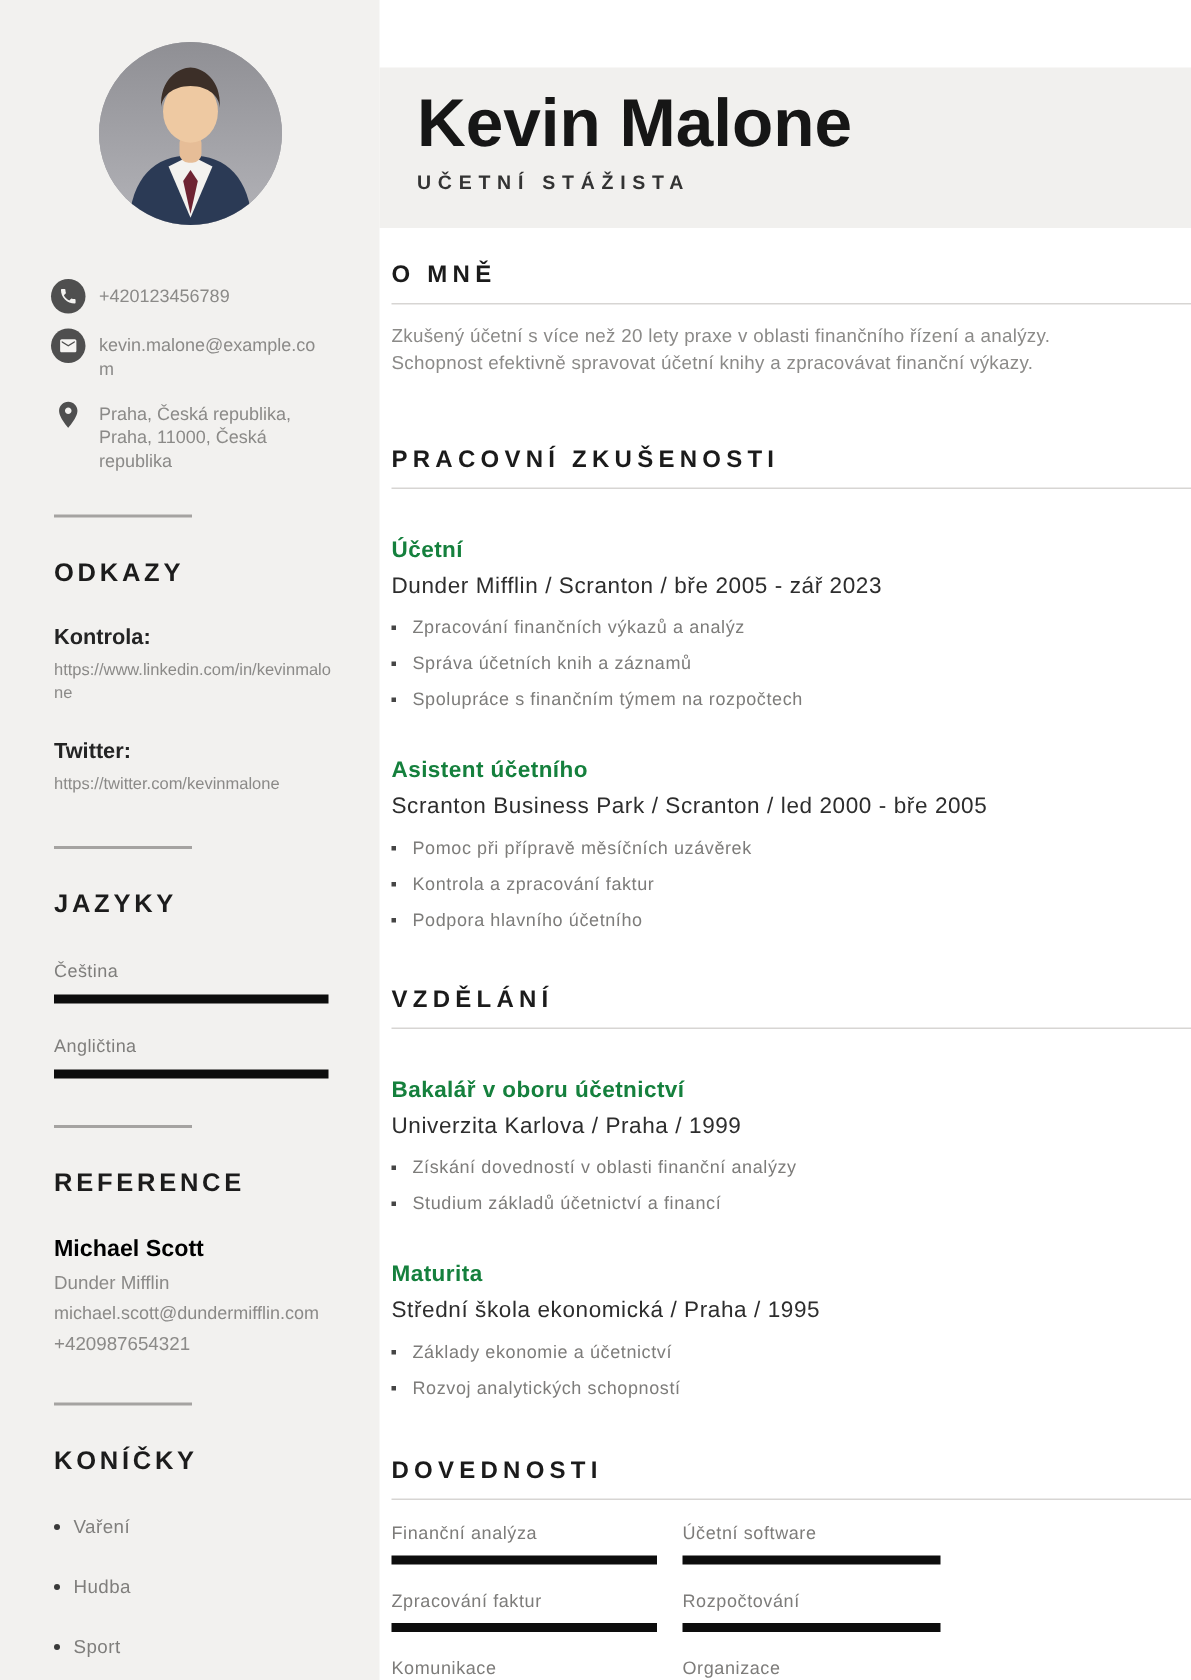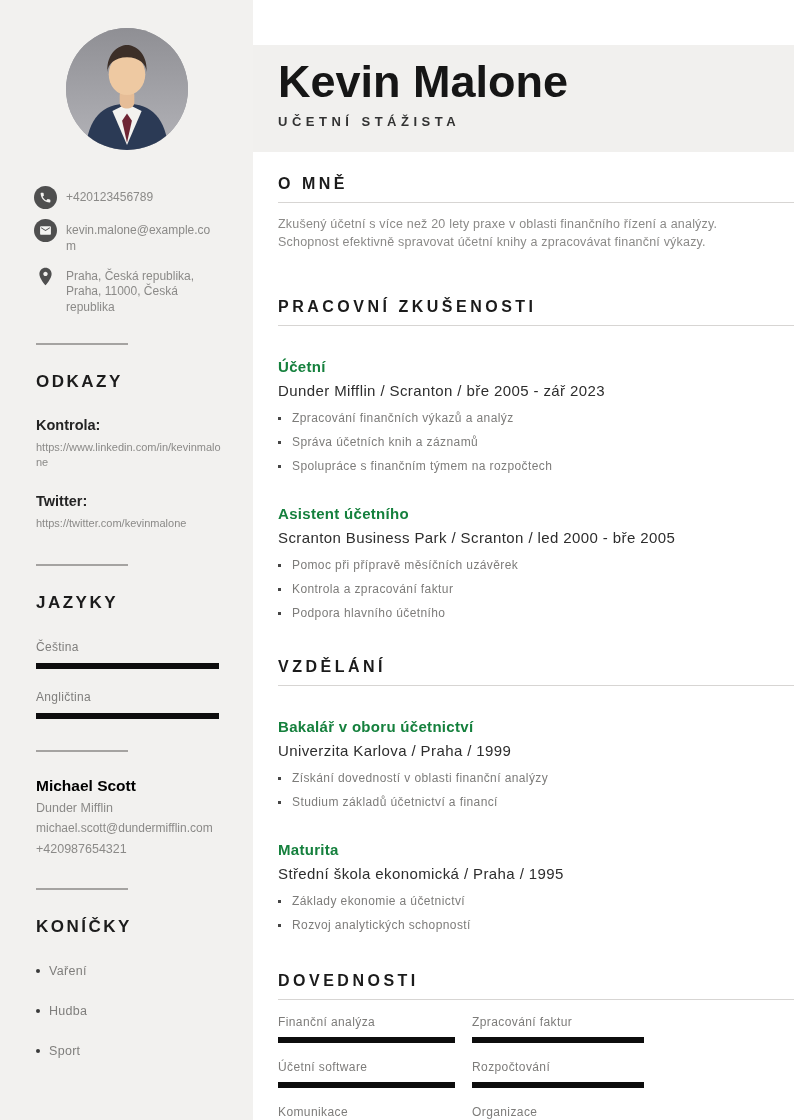--- a/index.html
+++ b/index.html
@@ -66,21 +66,21 @@
   .hobby-label { font-size:12.5px; color:#7f7e7c; letter-spacing:.3px; }
 
   
   .main { position:absolute; left:253px; top:12px; width:541px; }
   .band {
     margin-top:33px; height:107px; background:#f1f0ee;
     padding:13px 0 0 25px;
   }
   .name { font-size:45px; font-weight:800; color:#161616; letter-spacing:0; line-height:1.05; }
   .subtitle { margin-top:9px; font-size:13px; font-weight:600; letter-spacing:4.5px; color:#333; }
-  section { padding-left:25px; }
+  section { padding-left:8px; }
   .sec-h { font-size:16px; font-weight:700; letter-spacing:3.5px; color:#1b1b1b; }
   .sec-hr { margin-top:9px; height:1px; background:#d7d5d3; }
   .m-about .sec-h { margin-top:23px; }
   .about-text {
     margin-top:13px; width:478px;
     font-size:12.5px; line-height:1.4; color:#8b8a88; letter-spacing:.2px;
   }
   .m-exp .sec-h { margin-top:47px; }
   .entry { margin-top:16px; }
   .entry + .entry { margin-top:15px; }
@@ -172,20 +172,21 @@
     </div>
   </div>
   <div class="lang">
     <div class="lang-label">Angličtina</div>
     <div class="bar-track">
       <div class="bar-fill" style="width: 100%;"></div>
     </div>
   </div>
 
   <div class="sb-divider" style="margin-top:31px;"></div>
+  <h2 class="sb-h">REFERENCE</h2>
 
   <div class="ref">
     <div class="ref-name">Michael Scott</div>
     <div class="ref-line">Dunder Mifflin</div>
     <div class="ref-line brk">michael.scott@dundermifflin.com</div>
     <div class="ref-line">+420987654321</div>
   </div>
 
   <div class="sb-divider" style="margin-top:32px;"></div>
   <h2 class="sb-h">KONÍČKY</h2>
@@ -303,32 +304,32 @@
     <div class="sec-hr"></div>
 
     <div class="skills-grid">
       <div class="skill">
         <div class="skill-label">Finanční analýza</div>
         <div class="bar-track">
             <div class="bar-fill" style="width: 100%;"></div>
           </div>
       </div>
       <div class="skill">
+        <div class="skill-label">Účetní software</div>
+        <div class="bar-track">
+            <div class="bar-fill" style="width: 100%;"></div>
+          </div>
+      </div>
+      <div class="skill">
         <div class="skill-label">Zpracování faktur</div>
         <div class="bar-track">
             <div class="bar-fill" style="width: 100%;"></div>
           </div>
       </div>
       <div class="skill">
-        <div class="skill-label">Účetní software</div>
-        <div class="bar-track">
-            <div class="bar-fill" style="width: 100%;"></div>
-          </div>
-      </div>
-      <div class="skill">
         <div class="skill-label">Rozpočtování</div>
         <div class="bar-track">
             <div class="bar-fill" style="width: 100%;"></div>
           </div>
       </div>
       <div class="skill">
         <div class="skill-label">Komunikace</div>
         <div class="bar-track">
             <div class="bar-fill" style="width: 100%;"></div>
           </div>

